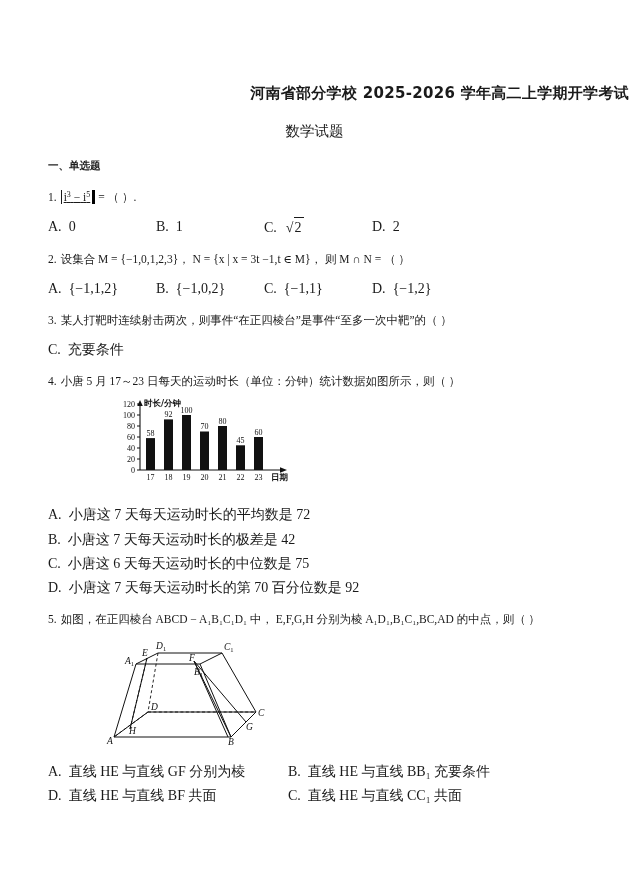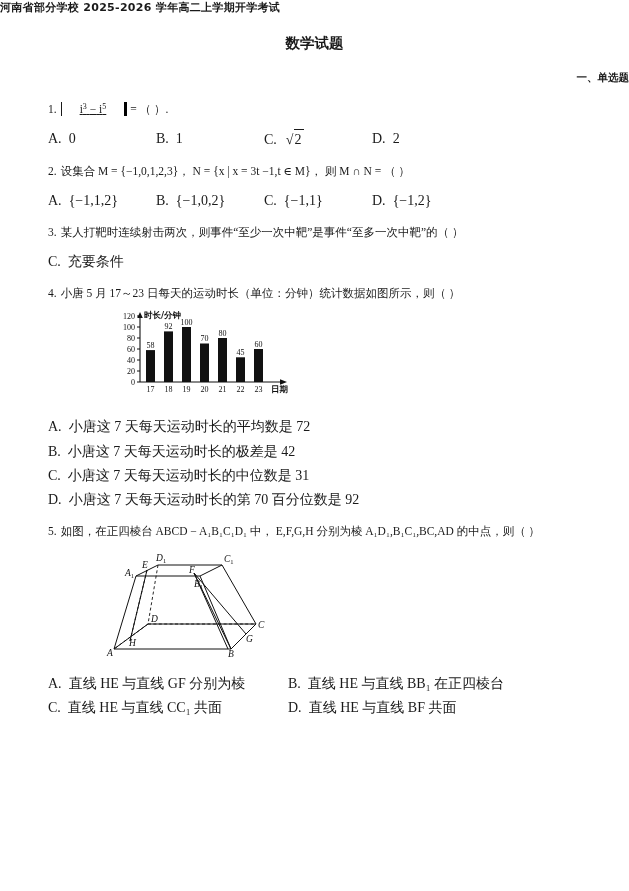--- a/index.html
+++ b/index.html
@@ -9,39 +9,39 @@
     background:#ffffff;
     font-family: "Liberation Serif", "DejaVu Serif", serif;
     color:#1a1a1a;
     position:relative;
     overflow:hidden;
   }
   .page { position:relative; width:629px; height:891px; padding: 0; }
 
   
   .title-main {
-    text-align:left;
+    text-align:right;
     font-family:"DejaVu Sans","Liberation Sans",sans-serif;
     font-weight:bold;
-    font-size:11px;
+    font-size:15px;
     letter-spacing:0.3px;
+    margin-top:84px;
   }
   .title-sub {
     text-align:center;
     font-family:"DejaVu Sans","Liberation Sans",sans-serif;
-    font-weight:bold;
+    font-weight:normal;
     font-size:14.5px;
     margin-top:19px;
   }
   .section-head {
     font-family:"DejaVu Sans","Liberation Sans",sans-serif;
     font-weight:bold;
     font-size:10.5px;
     margin:18px 0 16px 48px;
-    text-align:right;
   }
 
   
   .q { margin:13px 0 0 48px; font-size:11.5px; line-height:1.45; }
   .q-stem { display:flex; align-items:flex-start; gap:4px; }
   .q-num { flex:0 0 auto; font-family:"Liberation Serif",serif; }
   .q-text { flex:1 1 auto; }
 
   .opts { margin-top:11px; }
   .opts-row { display:flex; margin-top:4px; }
@@ -52,21 +52,21 @@
   
   .grid2 .opt { width:240px; flex:0 0 auto; }
   
   .grid1 .opt { width:100%; }
 
   .math { font-family:"Liberation Serif","DejaVu Serif",serif; font-style:italic; }
   .mathup { font-style:normal; }
   .sup { font-size:8px; vertical-align:4px; font-style:normal; }
   .rad { display:inline-block; position:relative; padding-left:2px; }
   .rad .bar { border-top:1px solid #1a1a1a; padding:0 2px 0 1px; display:inline-block; }
-  .abs { display:inline-block; border-left:1px solid #1a1a1a; border-right:3px solid #000000; padding:0 18px; line-height:1.15;text-decoration:underline; }
+  .abs { display:inline-block; border-left:1px solid #1a1a1a; border-right:3px solid #000000; padding:0 2px; line-height:1.15;text-decoration:underline; }
 
   
   .chart-wrap { margin:8px 0 0 62px; }
 
   
   .fig-wrap { margin:6px 0 0 58px; }
 </style>
 </head>
 <body>
 
@@ -129,21 +129,21 @@
           <span>D.</span>&nbsp;
           <span>{−1,2}</span>
         </span>
       </div>
     </div>
   </div>
 
   <div class="q">
     <div class="q-stem">
       <span class="q-num">3.</span>
-      <span class="q-text">某人打靶时连续射击两次，则事件“至少一次中靶”是事件“至多一次中靶”的（    ）</span>
+      <span class="q-text">某人打靶时连续射击两次，则事件“在正四棱台”是事件“至多一次中靶”的（    ）</span>
     </div>
     <div class="opts grid2">
       <div class="opts-row">
         <span class="opt">
           <span>C.</span>&nbsp;
           <span>充要条件</span>
         </span>
       </div>
     </div>
   </div>
@@ -224,21 +224,21 @@
       </div>
       <div class="opts-row">
         <span class="opt">
           <span>B.</span>&nbsp;
           <span>小唐这 7 天每天运动时长的极差是 42</span>
         </span>
       </div>
       <div class="opts-row">
         <span class="opt">
           <span>C.</span>&nbsp;
-          <span>小唐这 7 天每天运动时长的中位数是 31</span>
+          <span>小唐这 6 天每天运动时长的中位数是 75</span>
         </span>
       </div>
       <div class="opts-row">
         <span class="opt">
           <span>D.</span>&nbsp;
           <span>小唐这 7 天每天运动时长的第 70 百分位数是 92</span>
         </span>
       </div>
     </div>
   </div>
@@ -294,29 +294,29 @@
     </div>
 
     <div class="opts grid2">
       <div class="opts-row">
         <span class="opt">
           <span>A.</span>&nbsp;
           <span>直线 HE 与直线 GF 分别为棱</span>
         </span>
         <span class="opt">
           <span>B.</span>&nbsp;
-          <span>直线 HE 与直线 BB₁ 在正四棱台</span>
-        </span>
-      </div>
-      <div class="opts-row">
-        <span class="opt">
-          <span>C.</span>&nbsp;
-          <span>直线 HE 与直线 CC₁ 共面</span>
-        </span>
+          <span>直线 HE 与直线 BB₁ 充要条件</span>
+        </span>
+      </div>
+      <div class="opts-row">
         <span class="opt">
           <span>D.</span>&nbsp;
           <span>直线 HE 与直线 BF 共面</span>
         </span>
+        <span class="opt">
+          <span>C.</span>&nbsp;
+          <span>直线 HE 与直线 CC₁ 共面</span>
+        </span>
       </div>
     </div>
   </div>
 
 </div>
 
 </body></html>

